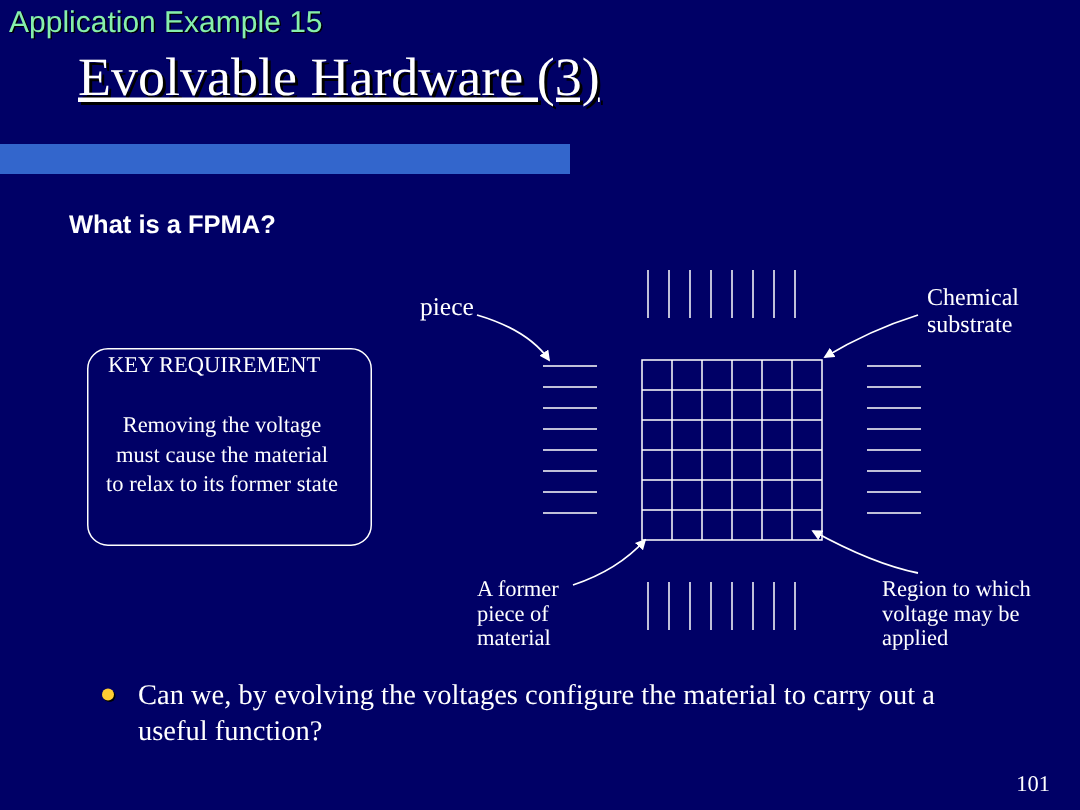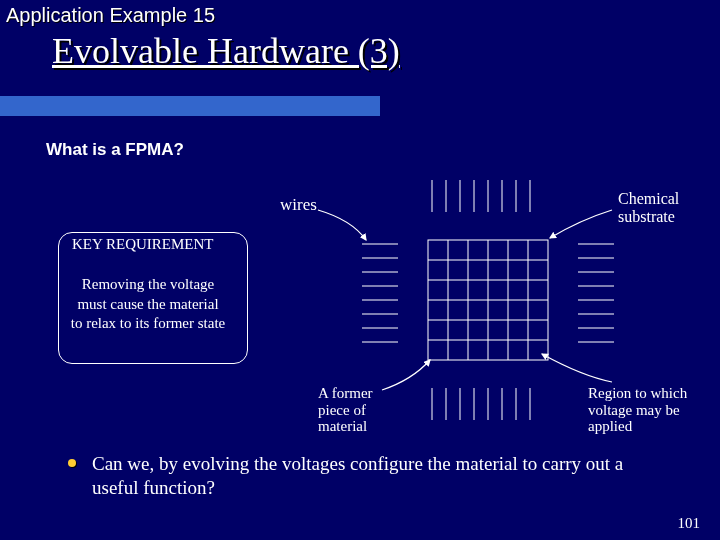--- a/index.html
+++ b/index.html
@@ -12,21 +12,21 @@
     color: #ffffff;
     overflow: hidden;
     position: relative;
   }
   
   .sup-title {
     position: absolute;
     left: 6px;
     top: 4px;
     font-size: 20px;
-    color: #ffffff;
+    color: #86efac;
     text-shadow: 1px 1px 0 #000;
   }
   .main-title {
     position: absolute;
     left: 52px;
     top: 30px;
     font-size: 36px;
     color: #fff;
     font-family: "Times New Roman", Times, serif;
     text-decoration: underline;
@@ -133,21 +133,21 @@
 </style>
 </head>
 <body>
 
 <div class="sup-title">Application Example 15</div>
 <div class="main-title">Evolvable Hardware (3)</div>
 <div class="blue-bar"></div>
 
 <div class="section-title">What is a FPMA?</div>
 
-<div class="label wires-label">wires</div>
+<div class="label wires-label">piece</div>
 <div class="label chem-label">Chemical substrate</div>
 <div class="label single-label">A former piece of material</div>
 <div class="label region-label">Region to which voltage may be applied</div>
 
 <div class="key-box" style="height:118px;"></div>
 <div class="key-req-label">KEY REQUIREMENT</div>
 <div class="key-body">Removing the voltage must cause the material to relax to its former state</div>
 
 <div class="bullet-wrap">
   <div class="dot"></div>

